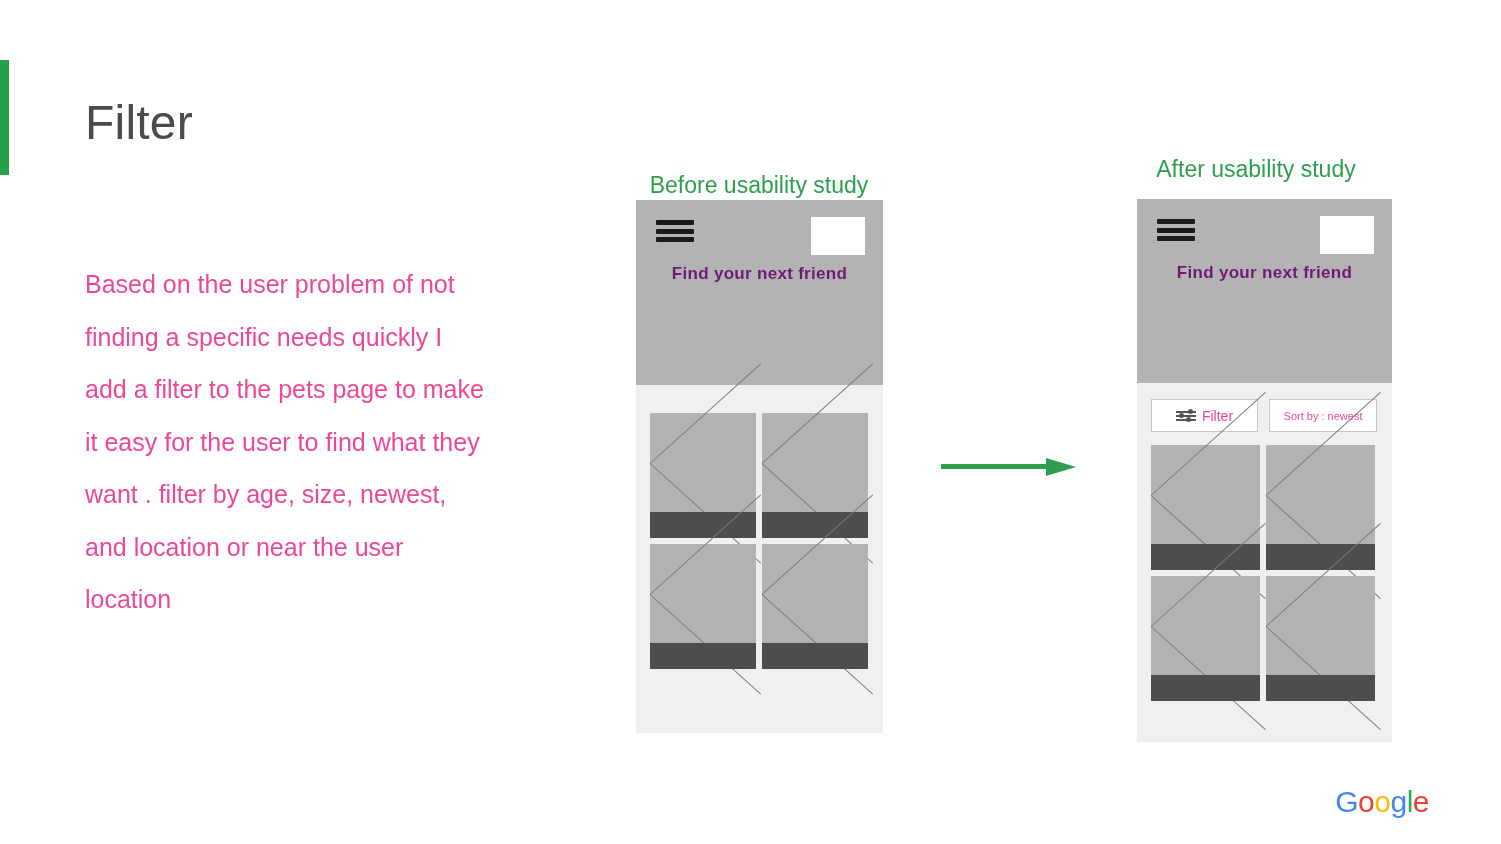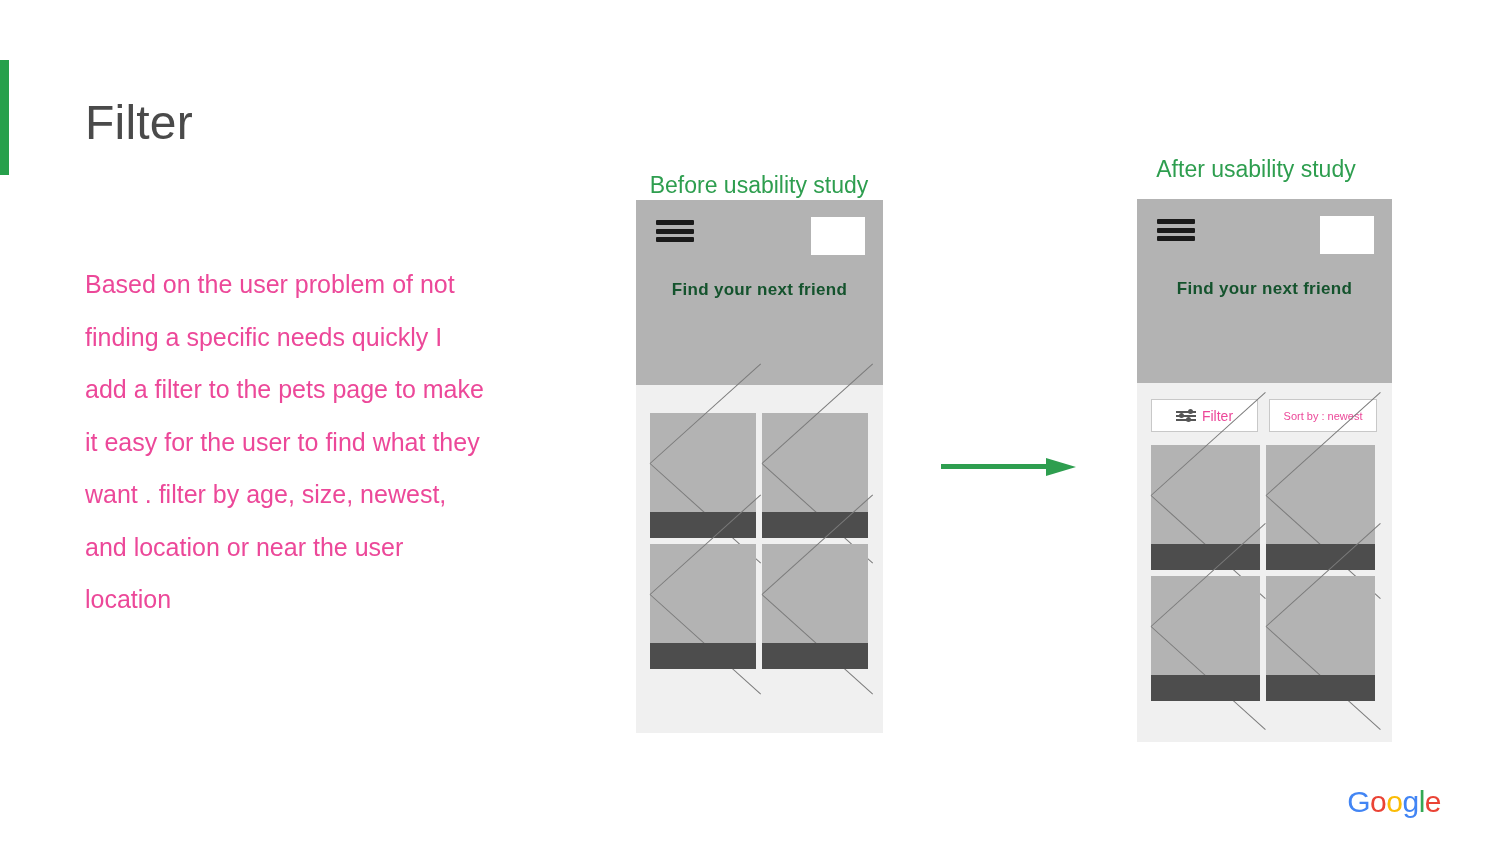--- a/index.html
+++ b/index.html
@@ -101,23 +101,23 @@
     top: 17px;
     width: 54px;
     height: 38px;
     background: #ffffff;
   }
 
   .header-title {
     position: absolute;
     left: 0;
     right: 0;
-    top: 80px;
+    top: 64px;
     text-align: center;
-    color: #14532d;
+    color: #701a75;
     font-size: 17px;
     font-weight: bold;
     letter-spacing: 0.3px;
   }
 
   
   .controls {
     position: absolute;
     left: 14px;
     top: 200px;
@@ -237,21 +237,21 @@
     width: 0;
     height: 0;
     border-top: 9px solid transparent;
     border-bottom: 9px solid transparent;
     border-left: 30px solid #2e9e4f;
   }
 
   
   .logo {
     position: absolute;
-    right: 60px;
+    right: 72px;
     bottom: 25px;
     font-size: 30px;
     letter-spacing: -0.5px;
     font-family: "Liberation Sans", sans-serif;
   }
   .logo span { font-weight: 400; }
   .g1 { color: #4285f4; }
   .o1 { color: #ea4335; }
   .o2 { color: #fbbc05; }
   .g2 { color: #4285f4; }

